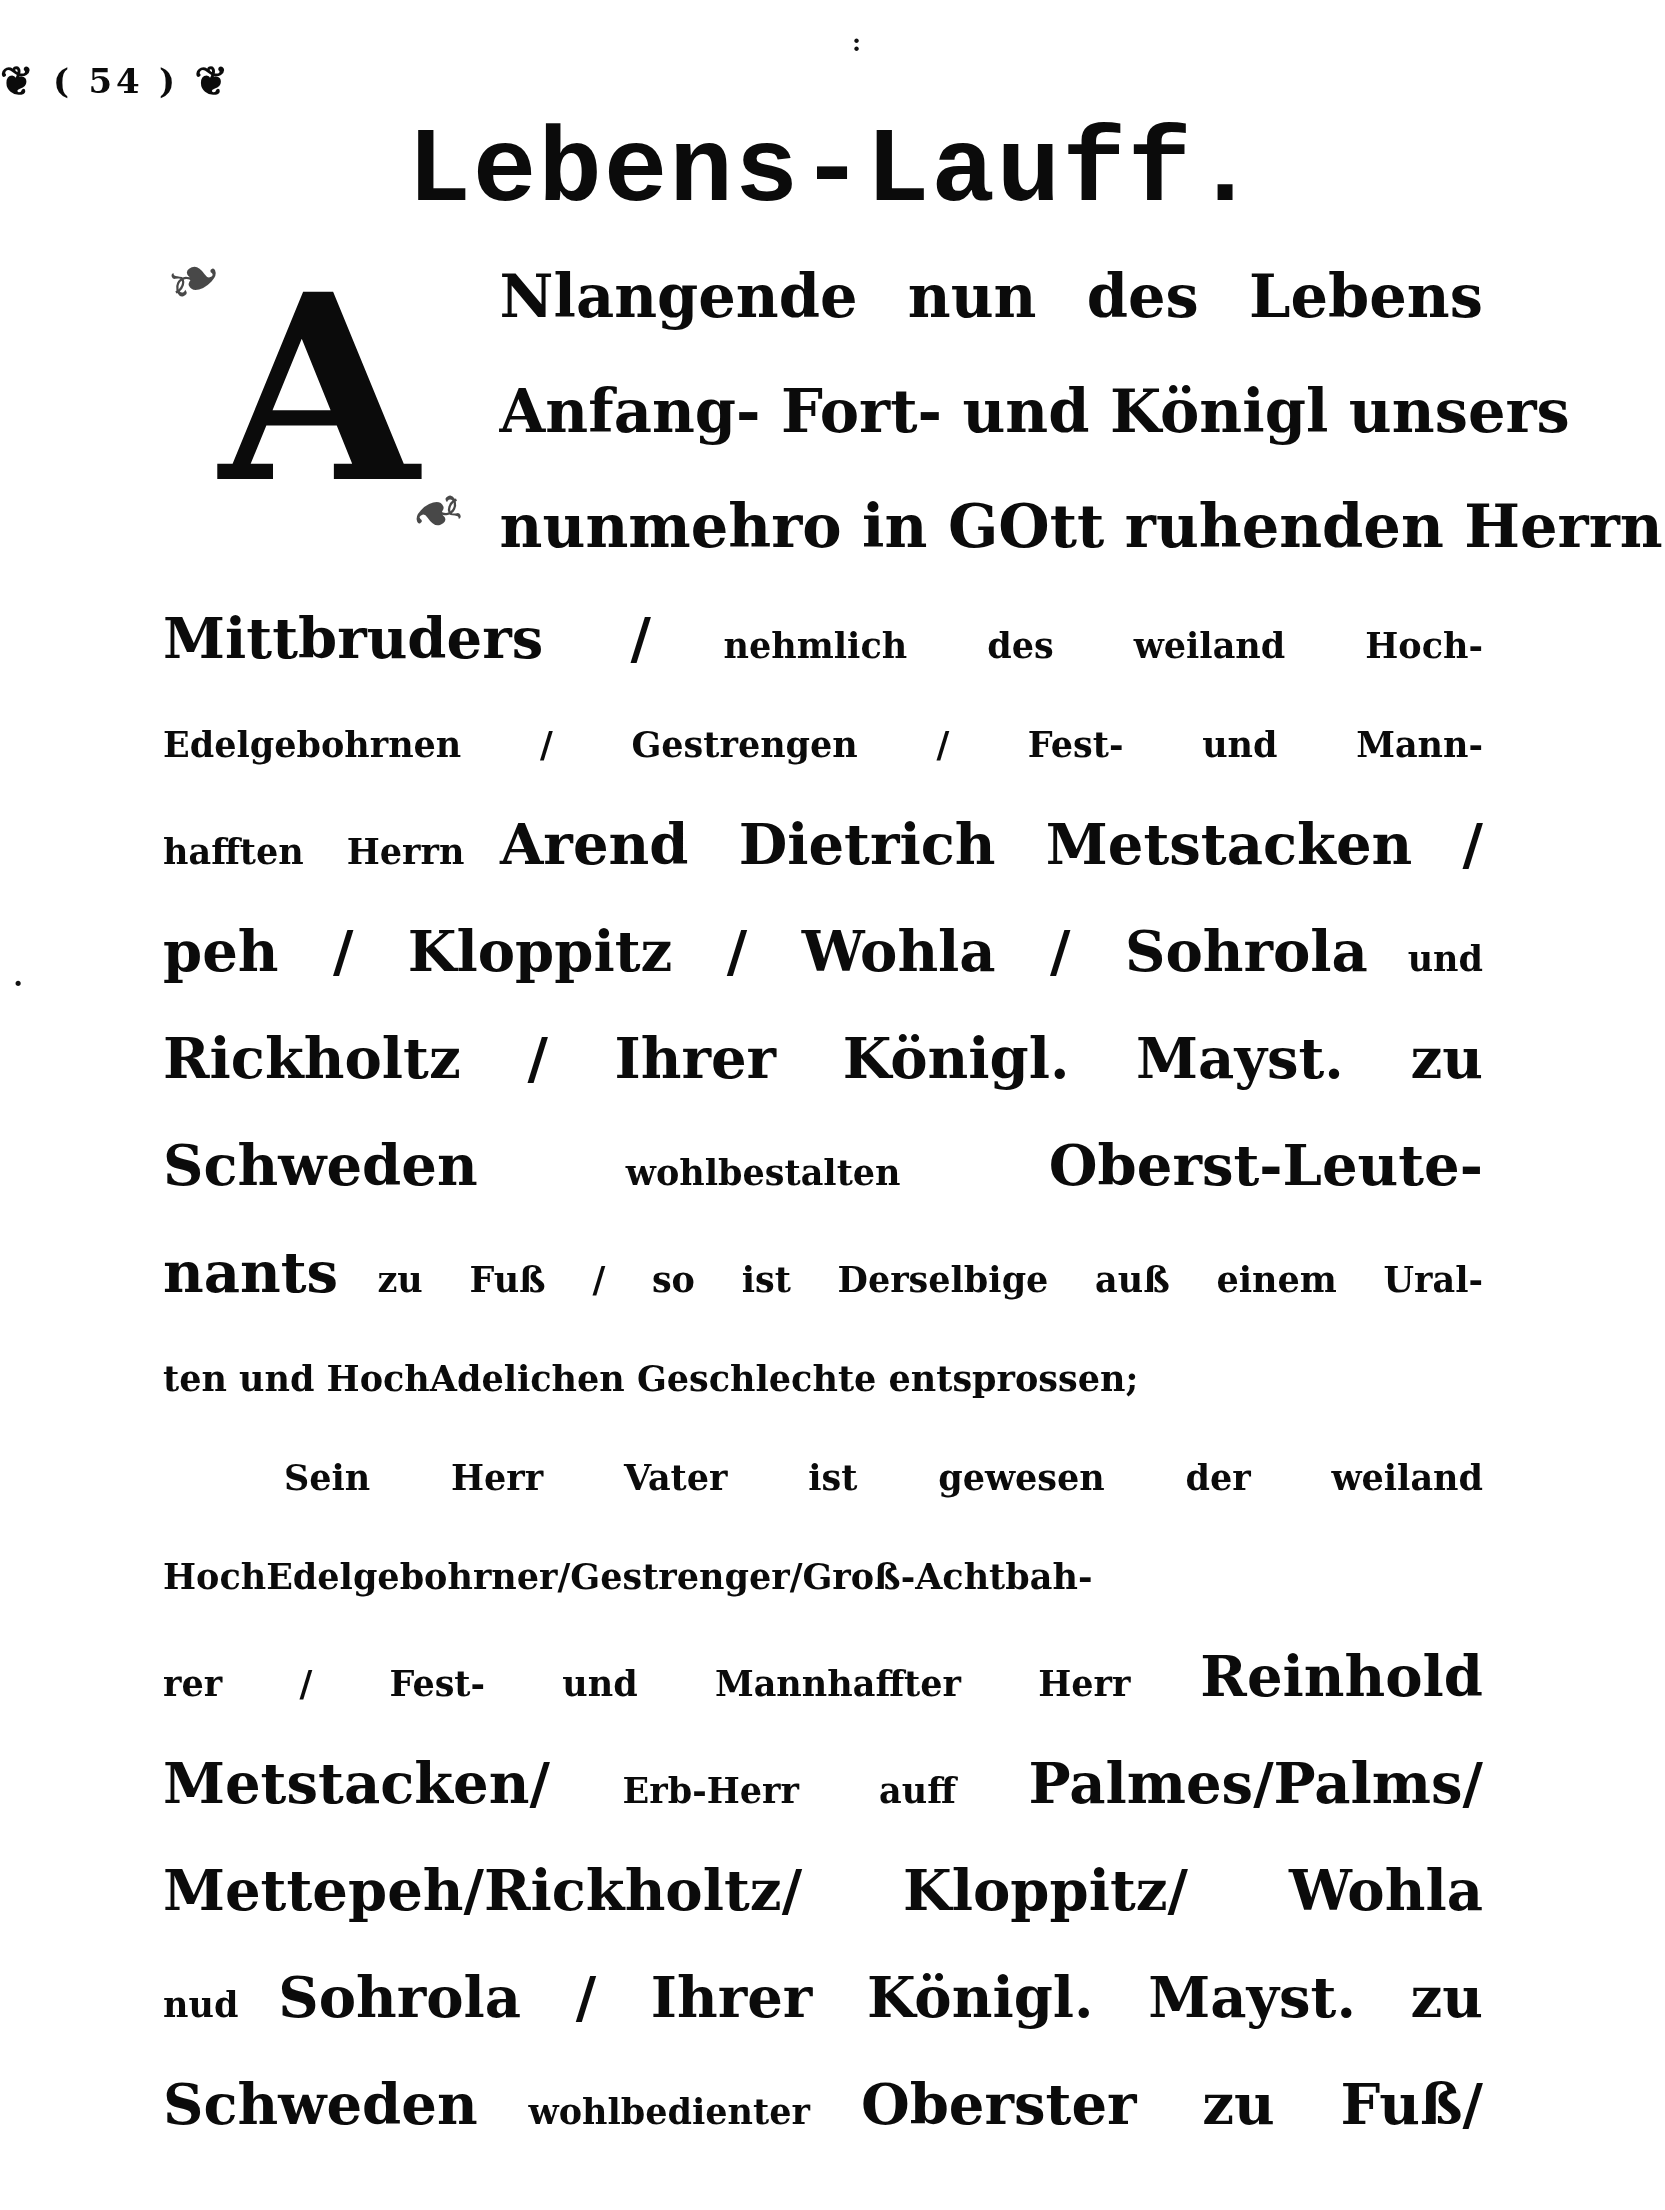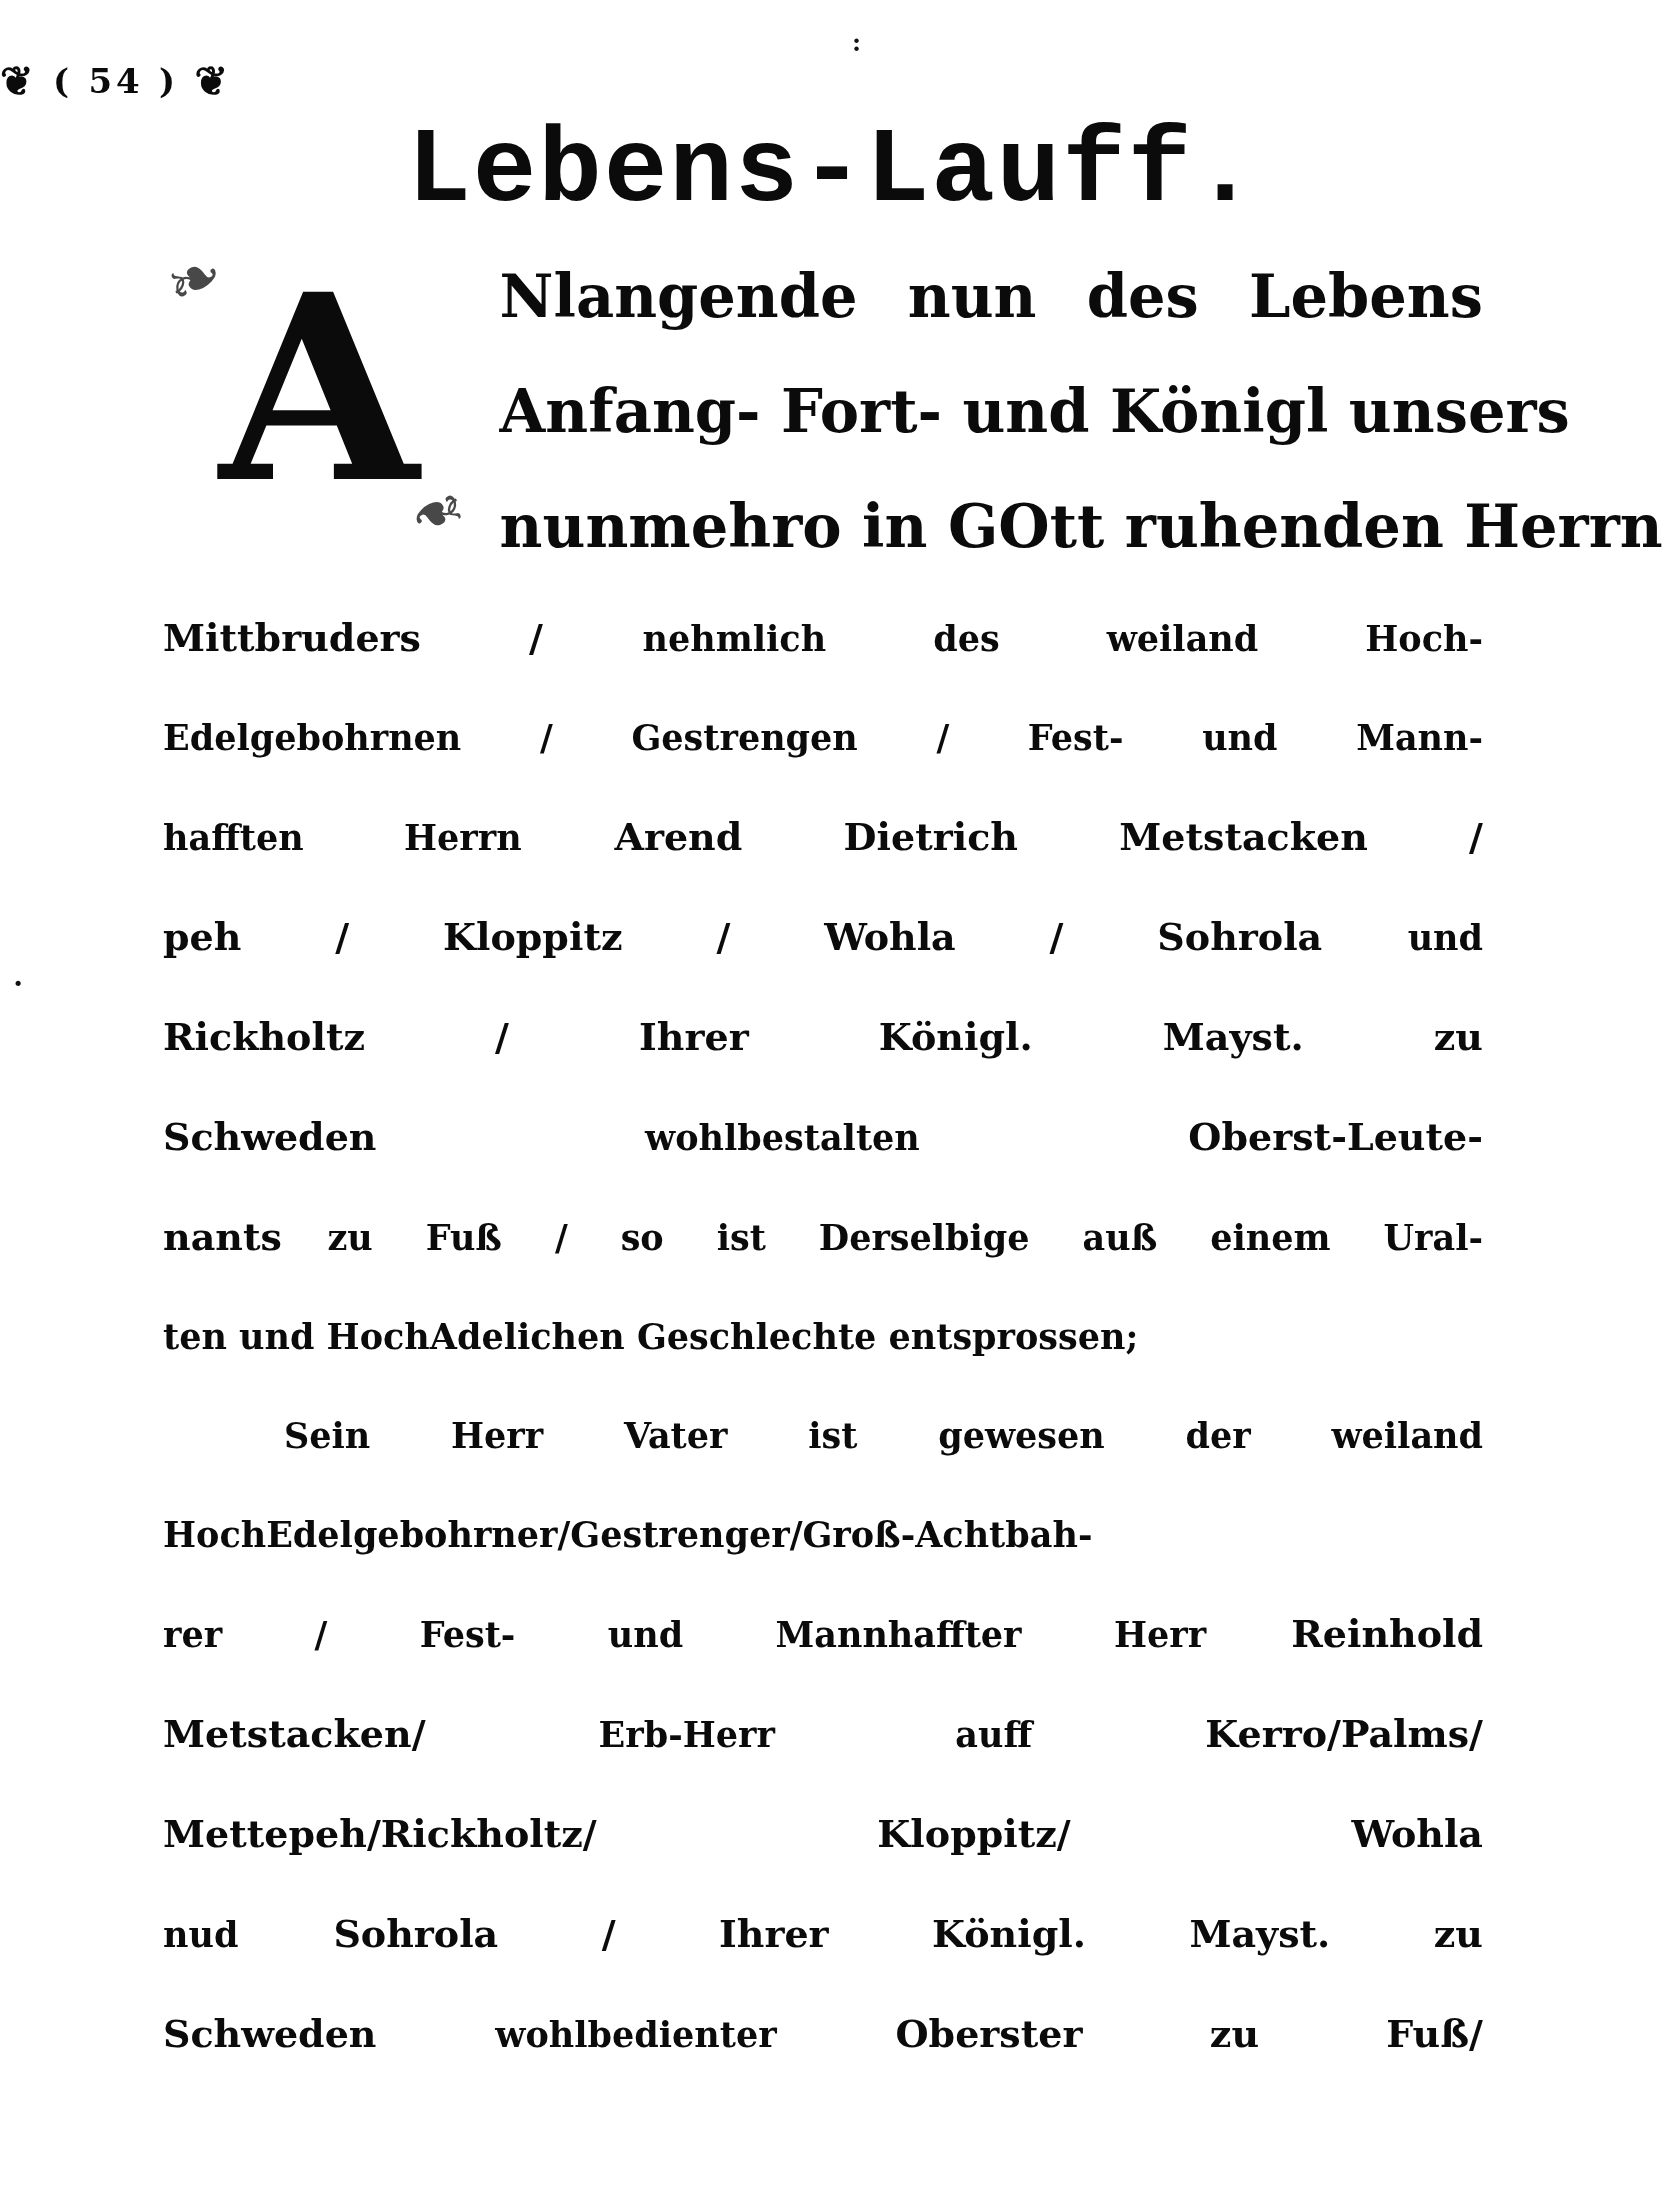--- a/index.html
+++ b/index.html
@@ -46,21 +46,21 @@
     text-align:justify;
     text-align-last:justify;
     line-height:92px;
     white-space:nowrap;
   }
   .line.xl-line{line-height:100px;}
   .line.nojust{text-align-last:left;}
   .line.indent{padding-left:121px;}
   .seg{font-weight:bold;}
   .seg.xl{font-size:59px;}
-  .seg.l{font-size:38px;}
+  .seg.l{font-size:56px;}
   .seg.m{font-size:35px;}
   .dropcap{
     float:left;
     width:312px;height:301px;
     margin-right:24.6px;
     position:relative;
     text-align:center;
   }
   .dropcap .initial{
     font-size:257px;
@@ -108,21 +108,21 @@
         <div class="line"><span class="seg l">peh / Kloppitz / Wohla / Sohrola</span> <span class="seg m">und</span></div>
         <div class="line"><span class="seg l">Rickholtz / Ihrer Königl. Mayst. zu</span></div>
         <div class="line"><span class="seg l">Schweden</span> <span class="seg m">wohlbestalten</span> <span class="seg l">Oberst-Leute-</span></div>
         <div class="line"><span class="seg l">nants</span> <span class="seg m">zu Fuß / so ist Derselbige auß einem Ural-</span></div>
         <div class="line nojust"><span class="seg m">ten und HochAdelichen Geschlechte entsprossen;</span></div>
       </div>
       <div class="paragraph">
         <div class="line indent"><span class="seg m">Sein Herr Vater ist gewesen der weiland</span></div>
         <div class="line"><span class="seg m">HochEdelgebohrner/Gestrenger/Groß-Achtbah-</span></div>
         <div class="line"><span class="seg m">rer / Fest- und Mannhaffter Herr</span> <span class="seg l">Reinhold</span></div>
-        <div class="line"><span class="seg l">Metstacken/</span> <span class="seg m">Erb-Herr auff</span> <span class="seg l">Kerro/Palms/</span></div>
+        <div class="line"><span class="seg l">Metstacken/</span> <span class="seg m">Erb-Herr auff</span> <span class="seg l">Palmes/Palms/</span></div>
         <div class="line"><span class="seg l">Mettepeh/Rickholtz/ Kloppitz/ Wohla</span></div>
         <div class="line"><span class="seg m">nud</span> <span class="seg l">Sohrola / Ihrer Königl. Mayst. zu</span></div>
         <div class="line"><span class="seg l">Schweden</span> <span class="seg m">wohlbedienter</span> <span class="seg l">Oberster zu Fuß/</span></div>
       </div>
     </div>
 
 </div>
 
 
 </body></html>

